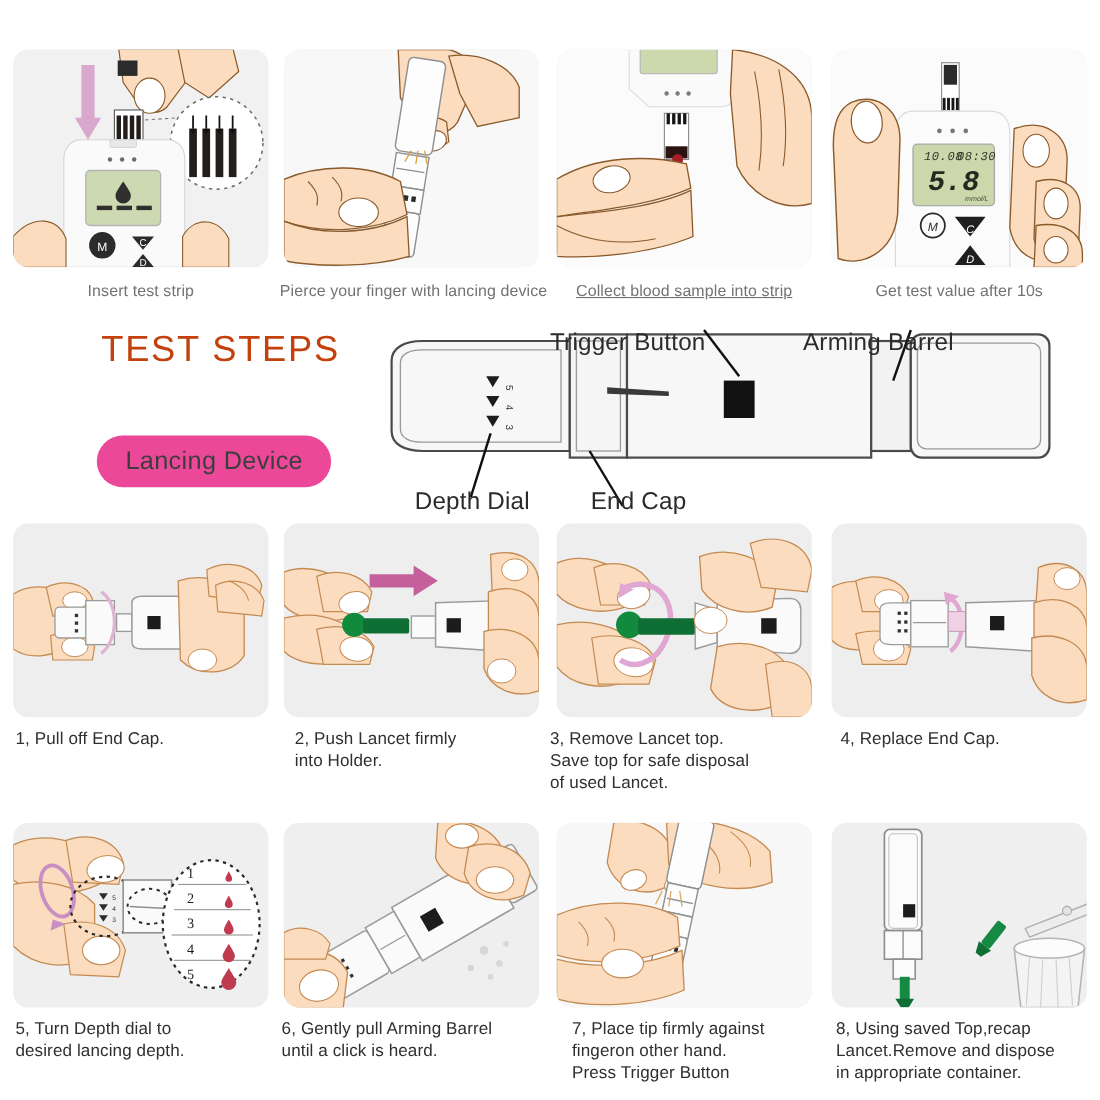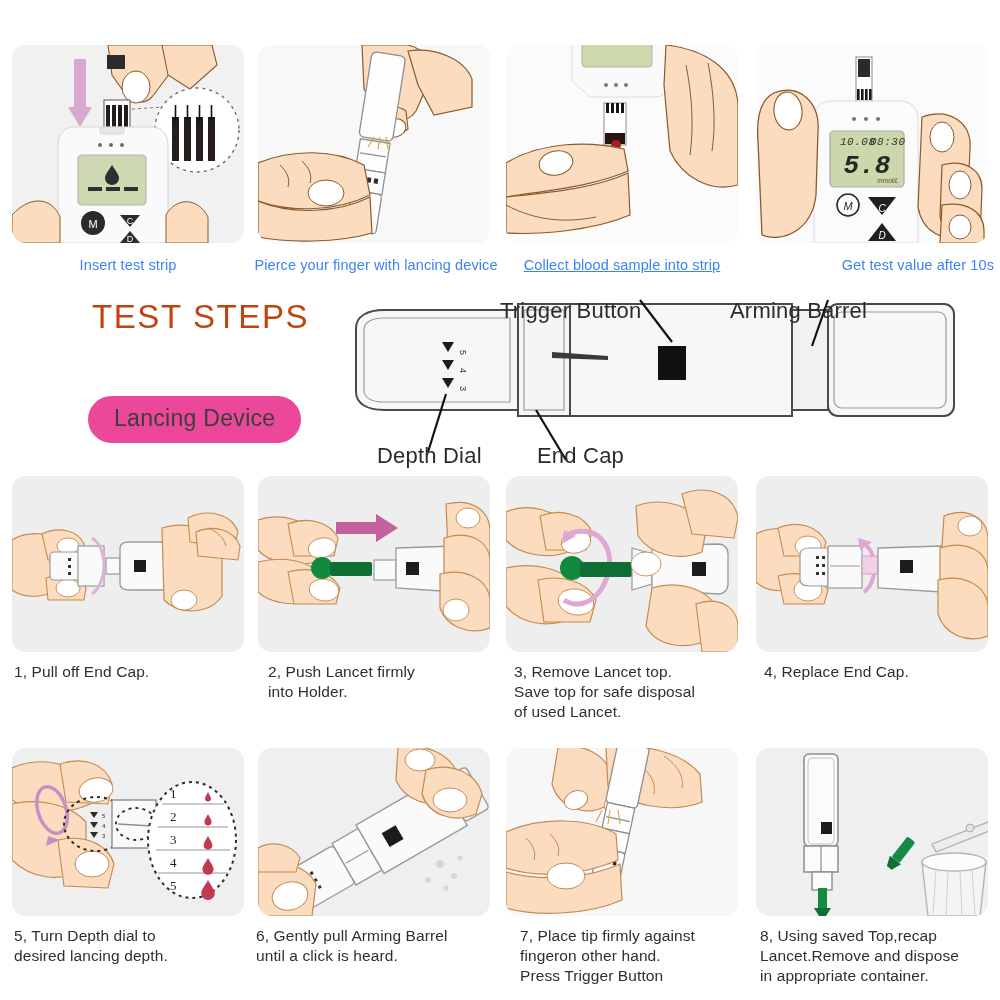--- a/index.html
+++ b/index.html
@@ -30,25 +30,25 @@
     letter-spacing:0.1px;
   }
 
   
   .top-panel{top:45px;height:198px;width:232px;}
   .tp1{left:12px;}
   .tp2{left:258px;}
   .tp3{left:506px;}
   .tp4{left:756px;font-style:italic;}
 
-  .top-cap{top:255px;width:232px;text-align:center;font-size:14.5px;color:#3b82f6;}
+  .top-cap{top:255px;width:232px;text-align:center;font-size:14.5px;color:#737373;}
   .tc1{left:12px;}
   .tc2{left:242px;width:268px;}
   .tc3{left:500px;width:244px;text-decoration:underline;}
-  .tc4{left:750px;width:244px;text-align:right;}
+  .tc4{left:750px;width:244px;}
 
   
   .test-steps{
     position:absolute;left:92px;top:298px;
     font-size:33px;color:#c2410c;letter-spacing:1.6px;
     font-weight:400;
   }
   .lancing-pill{
     position:absolute;left:88px;top:396px;
     padding:9px 26px 11px 26px;
@@ -69,21 +69,21 @@
 
   
   .mid-panel{top:476px;height:176px;width:232px;}
   .mp1{left:12px;}
   .mp2{left:258px;}
   .mp3{left:506px;}
   .mp4{left:756px;}
   .mid-cap{top:662px;width:240px;}
   .mc1{left:14px;}
   .mc2{left:268px;}
-  .mc3{left:514px;}
+  .mc3{left:500px;}
   .mc4{left:764px;}
 
   
   .bot-panel{top:748px;height:168px;width:232px;}
   .bp1{left:12px;}
   .bp2{left:258px;}
   .bp3{left:506px;}
   .bp4{left:756px;}
   .bot-cap{top:926px;width:244px;}
   .bc1{left:14px;}

